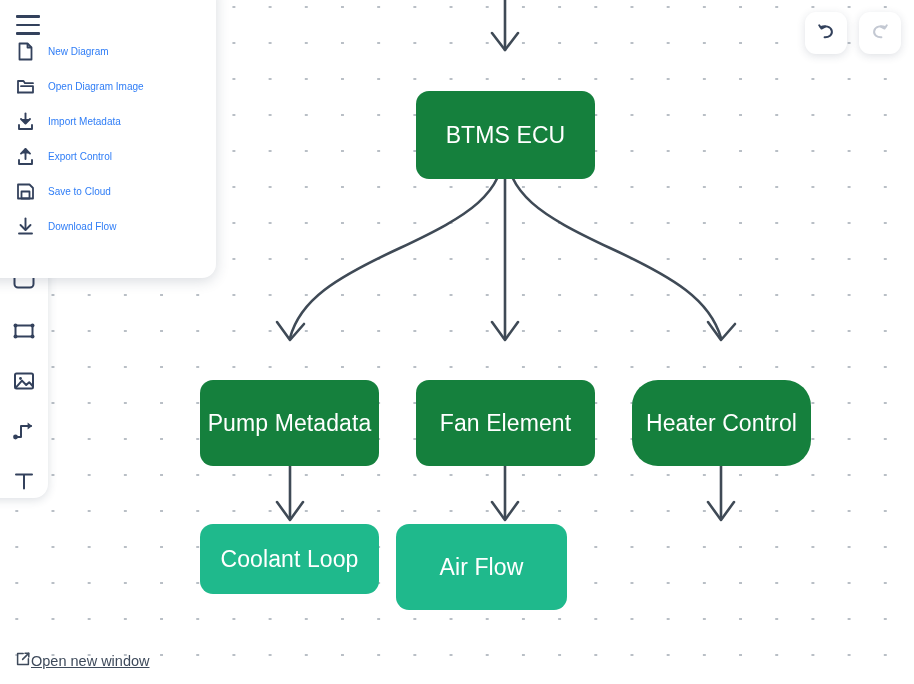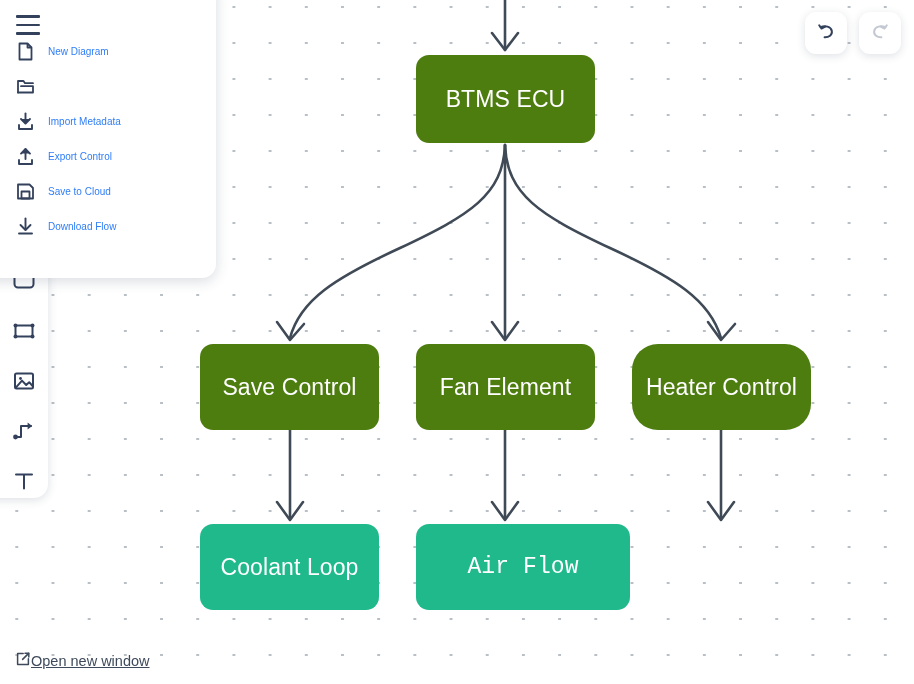--- a/index.html
+++ b/index.html
@@ -41,21 +41,21 @@
     align-items: center;
     justify-content: center;
     border-radius: 13px;
     color: #ffffff;
     font-size: 23px;
     font-weight: 400;
     letter-spacing: 0.1px;
     white-space: nowrap;
     user-select: none;
   }
-  .node.blue  { background: #4d7c0f; }
+  .node.blue  { background: #15803d; margin-top: 36px; }
   .node.green { background: #1FB98C; }
 
   
   #toolbar {
     position: absolute;
     left: -10px; top: -10px;
     width: 58px; height: 508px;
     background: #ffffff;
     border-radius: 0 14px 14px 0;
     box-shadow: 0 2px 10px rgba(40,55,80,0.16);
@@ -180,25 +180,25 @@
 
       <path d="M505,430 L505,518"></path>
       <path d="M492,502 L505,520 L518,502"></path>
 
       <path d="M721,430 L721,518"></path>
       <path d="M708,502 L721,520 L734,502"></path>
     </g>
   </svg>
 
   <div class="node blue" style="left:416px;top:55px;width:179px;height:88px;">BTMS ECU</div>
-  <div class="node blue" style="left:200px;top:344px;width:179px;height:86px;">Save Control</div>
+  <div class="node blue" style="left:200px;top:344px;width:179px;height:86px;">Pump Metadata</div>
   <div class="node blue" style="left:416px;top:344px;width:179px;height:86px;">Fan Element</div>
   <div class="node blue" style="left:632px;top:344px;width:179px;height:86px;border-radius:26px;">Heater Control</div>
-  <div class="node green" style="left:200px;top:524px;width:179px;height:86px;">Coolant Loop</div>
-  <div class="node green" style="left:416px;top:524px;width:214px;height:86px;font-family:Liberation Mono, monospace;">Air Flow</div>
+  <div class="node green" style="left:200px;top:524px;width:179px;height:70px;">Coolant Loop</div>
+  <div class="node green" style="left:396px;top:524px;width:171px;height:86px;">Air Flow</div>
 
   <div id="toolbar">
     <div class="tools">
       <div class="tool-btn">
         <span>
           <svg width="26" height="26" viewBox="0 0 26 26" fill="none" stroke="#33415C" stroke-width="2">
             <rect x="3.5" y="6.5" width="19" height="13" rx="3.5"></rect>
           </svg>
         </span>
       </div>
@@ -253,20 +253,21 @@
       <span class="mi-label">New Diagram</span>
     </div>
 
     <div class="menu-item">
       <span class="mi-icon">
         <svg width="21" height="21" viewBox="0 0 21 21" fill="none" stroke="#33415C" stroke-width="1.8" stroke-linejoin="round" stroke-linecap="round">
           <path d="M3,16.5 L3,5 L8.5,5 L10,7.2 L18,7.2"></path>
           <path d="M3,16.5 L18,16.5 L18,10.2 L6,10.2"></path>
         </svg>
       </span>
+      <span class="mi-label">Open Diagram Image</span>
     </div>
 
     <div class="menu-item">
       <span class="mi-icon">
         <svg width="21" height="21" viewBox="0 0 21 21" fill="none" stroke="#33415C" stroke-width="1.9" stroke-linecap="round" stroke-linejoin="round">
           <path d="M10.5,2.5 L10.5,12"></path>
           <path d="M6,8 L10.5,12.6 L15,8" fill="#33415C" stroke="#33415C"></path>
           <path d="M4,14 L4,18 L17,18 L17,14"></path>
         </svg>
       </span>

